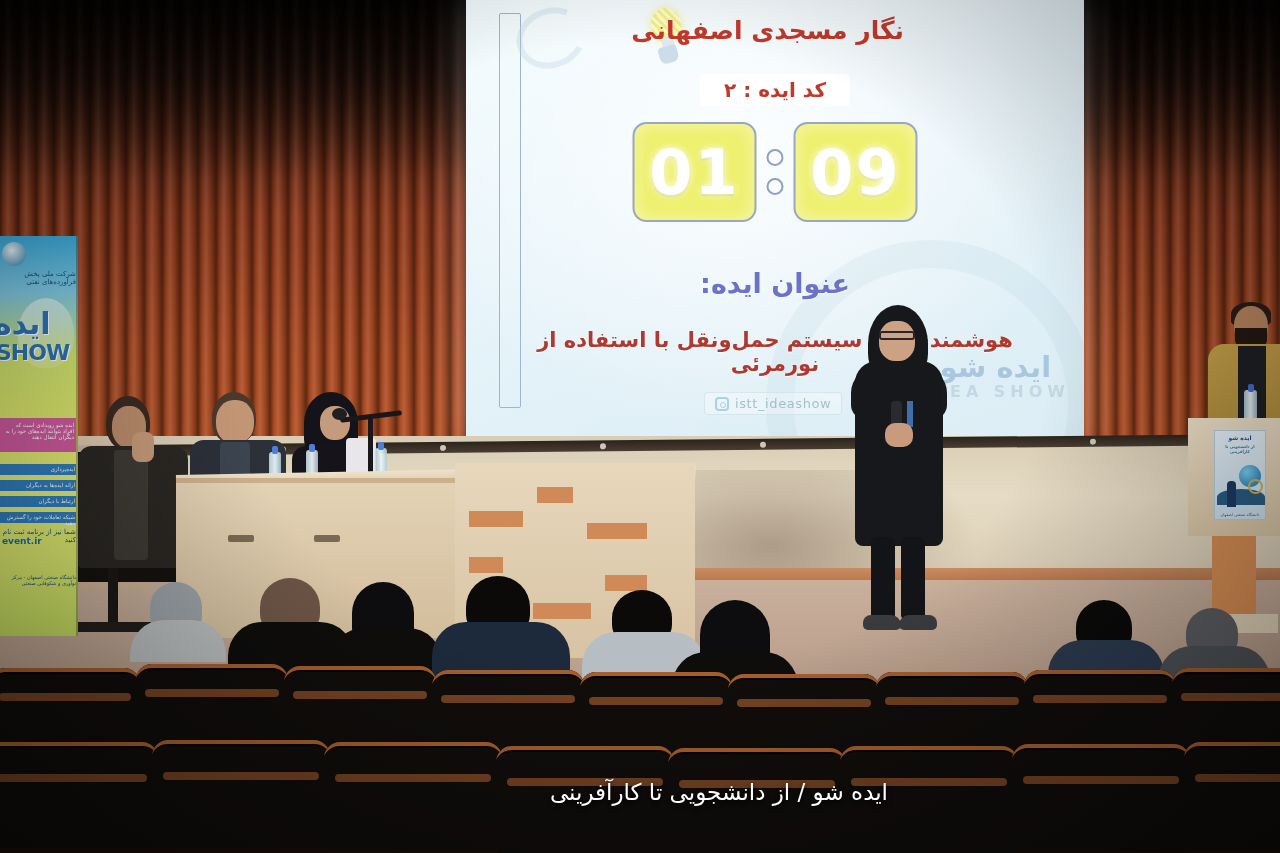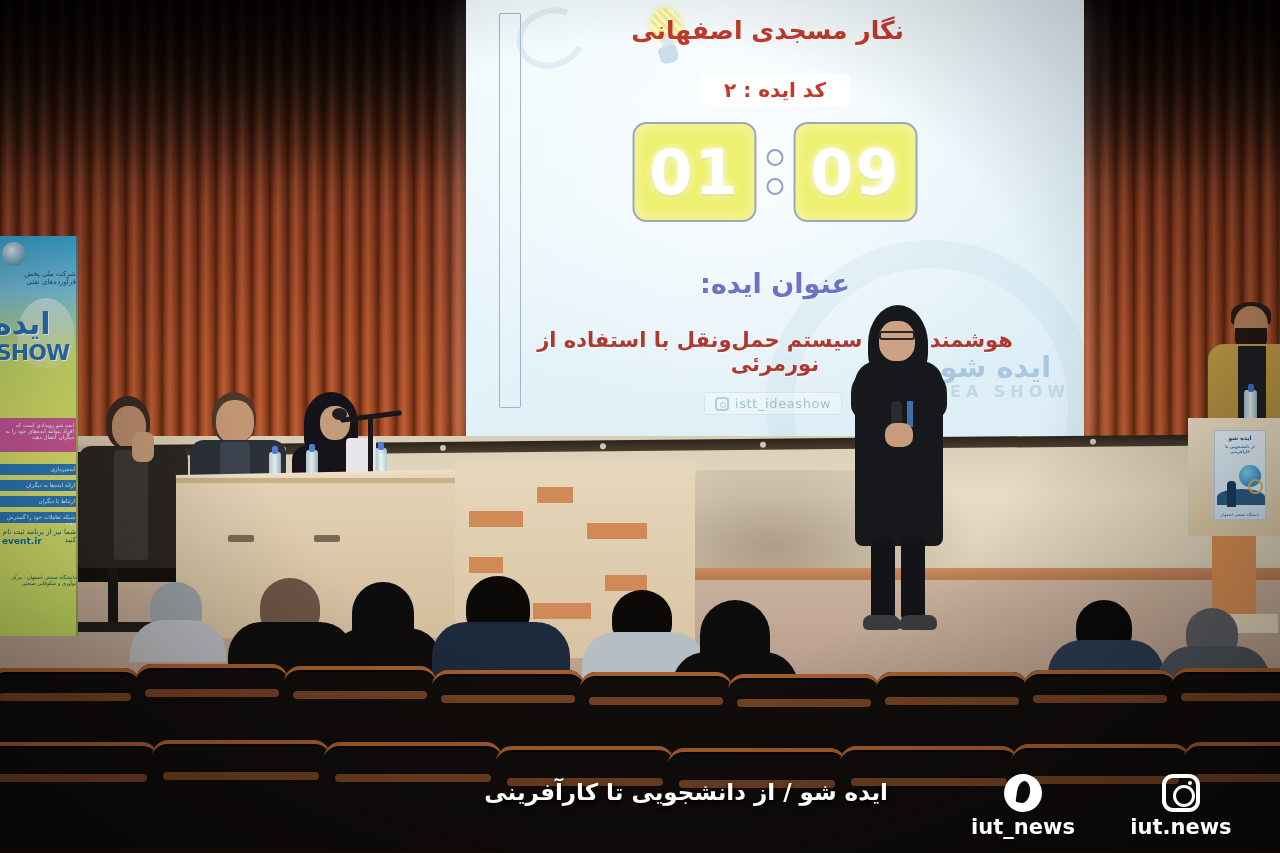--- a/index.html
+++ b/index.html
@@ -314,21 +314,21 @@
 
   .vig{
     position:absolute; inset:0;
     background:radial-gradient(ellipse at 50% 42%, rgba(0,0,0,0) 45%, rgba(0,0,0,.45) 100%);
     pointer-events:none;
   }
 
   
   .caption{
     position:absolute; right:392px; bottom:48px;
-    font-size:23px; font-weight:bold; color:#ffffff; direction:rtl;
+    font-size:23px; font-weight:normal; color:#ffffff; direction:rtl;
     text-shadow:0 2px 5px rgba(0,0,0,.9);
     white-space:nowrap;
   }
   .pr-block{
     position:absolute; right:18px; bottom:14px; width:320px; text-align:center;
   }
   .pr-title{
     font-size:18px; font-weight:bold; color:#fff; direction:rtl;
     text-shadow:0 2px 5px rgba(0,0,0,.9);
   }
@@ -614,31 +614,15 @@
     <div class="seat" style="left:840px;top:186px;width:178px;height:108px;"></div>
     <div class="seat" style="left:1012px;top:184px;width:178px;height:108px;"></div>
     <div class="seat" style="left:1184px;top:182px;width:178px;height:108px;"></div>
   </div>
 
   <div class="vig"></div>
 
   <div class="caption">ایده شو / از دانشجویی تا کارآفرینی</div>
 
   <div class="pr-block">
-    <div class="pr-socials">
-      <div class="soc">
-        <div class="soc-ico">
-            <div class="eitaa"></div>
-          </div>
-        <div class="soc-lbl">iut_news</div>
-      </div>
-      <div class="soc">
-        <div class="soc-ico">
-            <div class="insta">
-              <i class="dot"></i>
-            </div>
-          </div>
-        <div class="soc-lbl">iut.news</div>
-      </div>
-    </div>
   </div>
 
 </div>
 
 </body></html>

